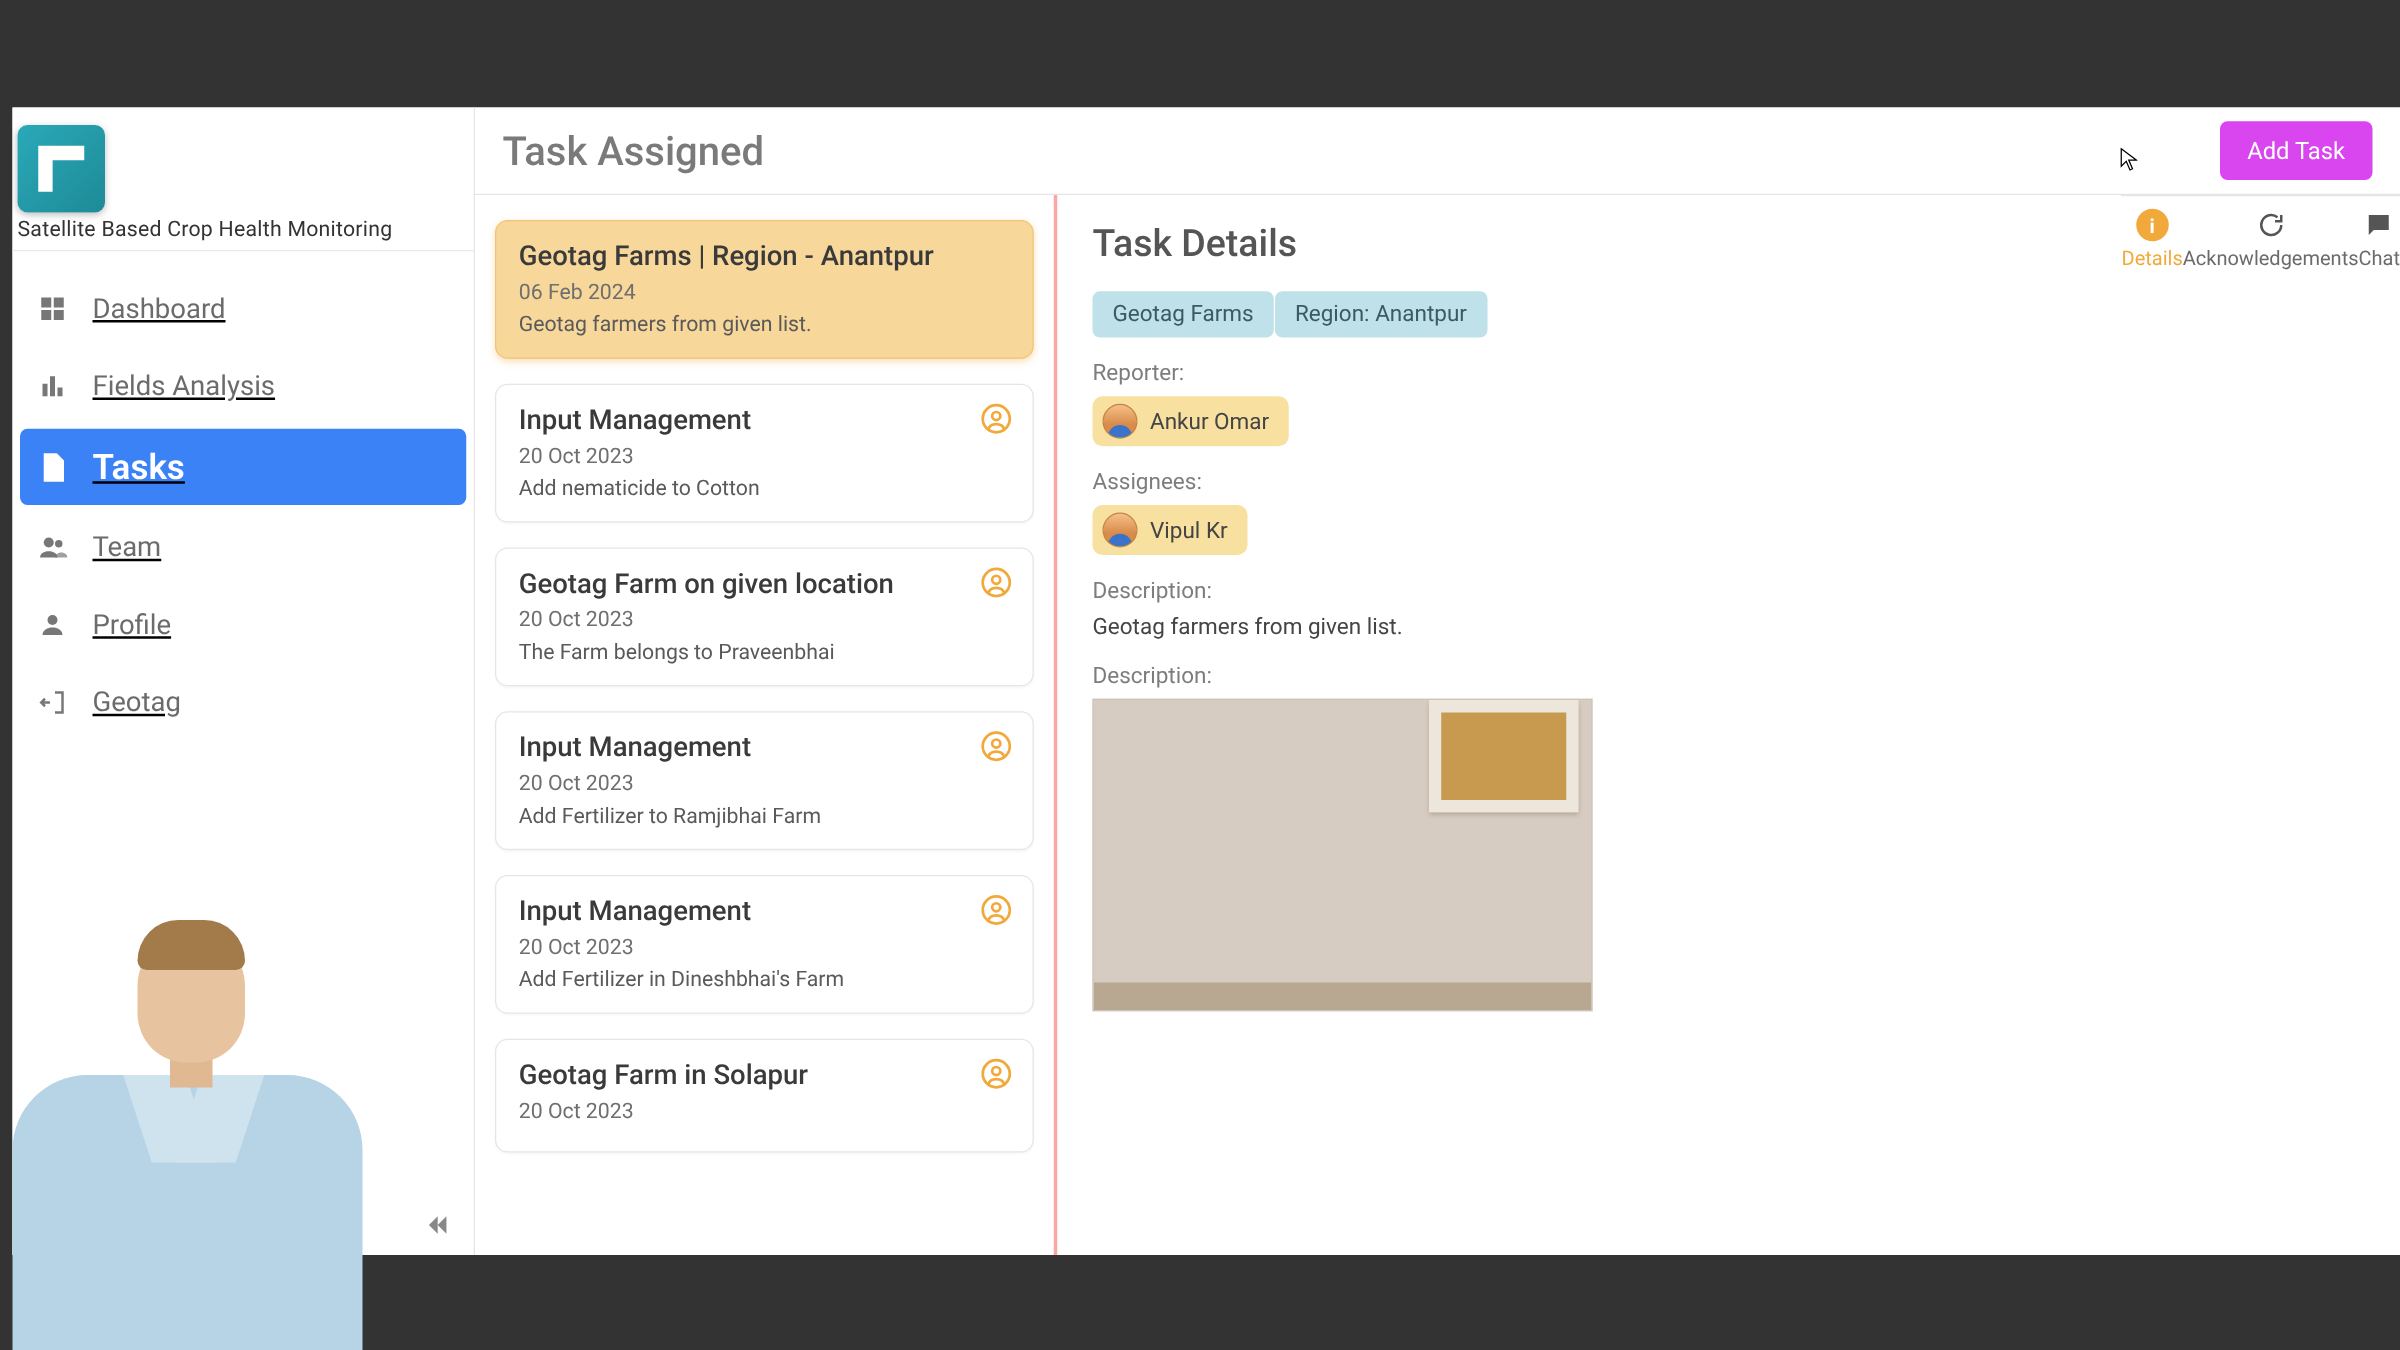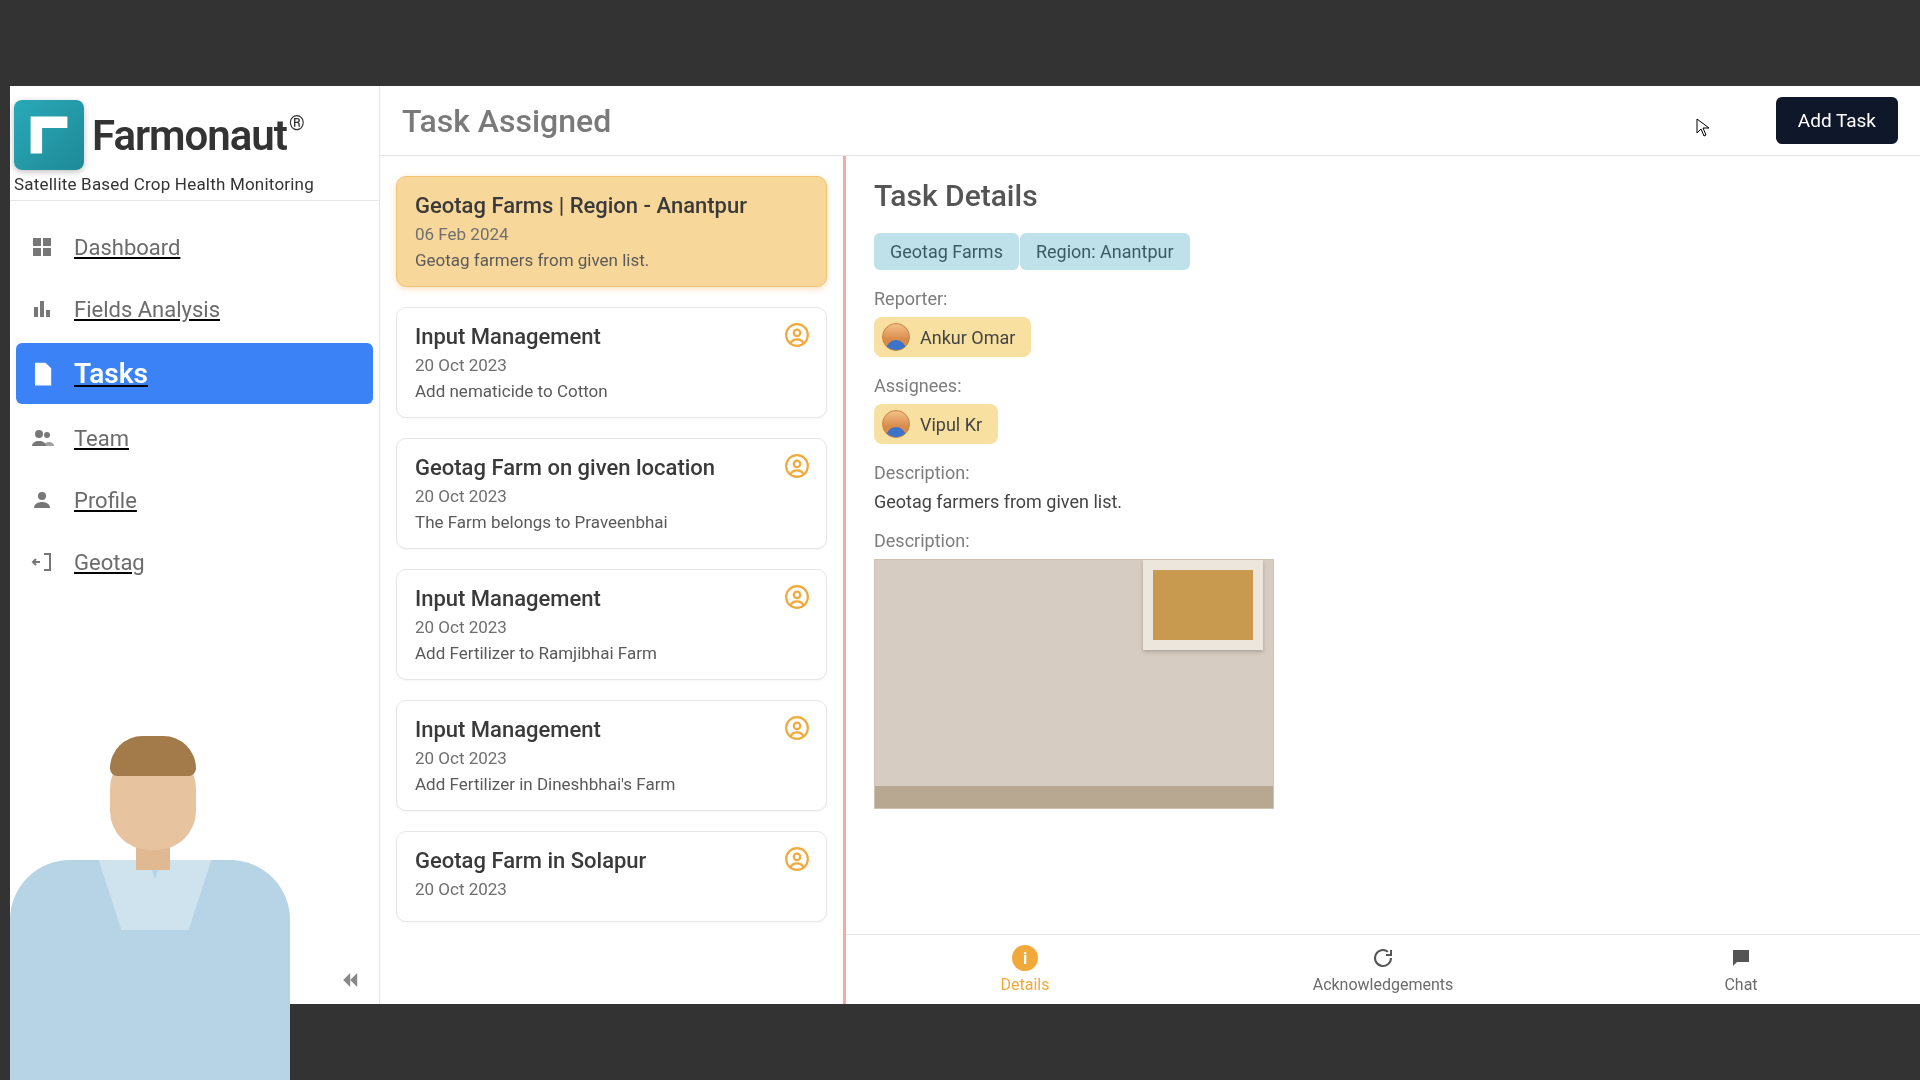--- a/index.html
+++ b/index.html
@@ -44,21 +44,21 @@
 .collapse-handle {
   position: absolute; bottom: 10px; right: 16px; color: #777;
 }
 .header-bar {
   position: absolute; top: 0; left: 370px; right: 0;
   height: 70px; border-bottom: 1px solid #e5e5e5; background: #fff;
   display: flex; align-items: center; padding: 0 22px;
 }
 .header-title { color: #7a7a7a; font-size: 32px; font-weight: 500; }
 .add-task-btn {
-  margin-left: auto; background: #0f172a; color: #fff;
+  margin-left: auto; background: #d946ef; color: #fff;
   border: none; padding: 12px 22px; border-radius: 6px;
   font-size: 19px; cursor: pointer;
 }
 
 .content-row {
   position: absolute; top: 70px; left: 370px; right: 0; bottom: 0;
   display: flex;
 }
 
 .tasks-scroll { width: 466px; padding: 20px 16px; overflow-y: auto; border-right: 3px solid #fca5a5; }
@@ -67,21 +67,21 @@
   padding: 16px 18px; margin-bottom: 20px; position: relative;
   box-shadow: 0 1px 2px rgba(0,0,0,0.04);
 }
 .task-card.active { background: #f8d79a; border-color: #f2c374; box-shadow: 0 2px 6px rgba(242,169,59,0.35); }
 .task-title { font-size: 22px; font-weight: 500; color: #3a3a3a; margin-bottom: 6px; }
 .task-date { font-size: 17px; color: #6f6f6f; margin-bottom: 6px; }
 .task-desc { font-size: 17px; color: #5a5a5a; }
 .task-user-icon { position: absolute; top: 14px; right: 16px; color: #f2a93b; }
 
 
-.detail-pane { flex: 1; background: #fff; display: flex; flex-direction: column; }
+.detail-pane { flex: 1; background: #fff; display: flex; flex-direction: row; }
 .detail-body { flex: 1; padding: 22px 28px; overflow-y:auto; }
 .detail-heading { font-size: 30px; color: #555; font-weight: 500; margin-bottom: 20px; }
 .chip-row { display: flex; gap: 1px; margin-bottom: 18px; }
 .chip {
   background: #bfe1ea; color: #3b5a63; padding: 8px 16px; border-radius: 6px;
   font-size: 18px;
 }
 .field-label { color: #7d7d7d; font-size: 18px; margin-bottom: 8px; }
 .person-chip {
   display: inline-flex; align-items: center; gap: 10px;
@@ -166,23 +166,20 @@
 
 <div class="app">
 
   <aside class="sidebar">
     <div class="logo-area">
       <div class="logo-row">
         <div class="logo-mark">
           <svg viewBox="0 0 40 40">
               <polygon points="4,4 36,4 36,14 14,14 14,36 4,36" fill="#fff"></polygon>
             </svg>
-        </div>
-        <div>
-          <span class="brand-name">Farmonaut</span><span class="regmark">®</span>
         </div>
       </div>
       <div class="tagline">Satellite Based Crop Health Monitoring</div>
     </div>
 
     <nav class="nav">
       <div class="nav-item">
         <span class="icon">
           <svg viewBox="0 0 24 24" width="24" height="24" fill="#777">
               <rect x="3" y="3" width="8" height="8"></rect>

